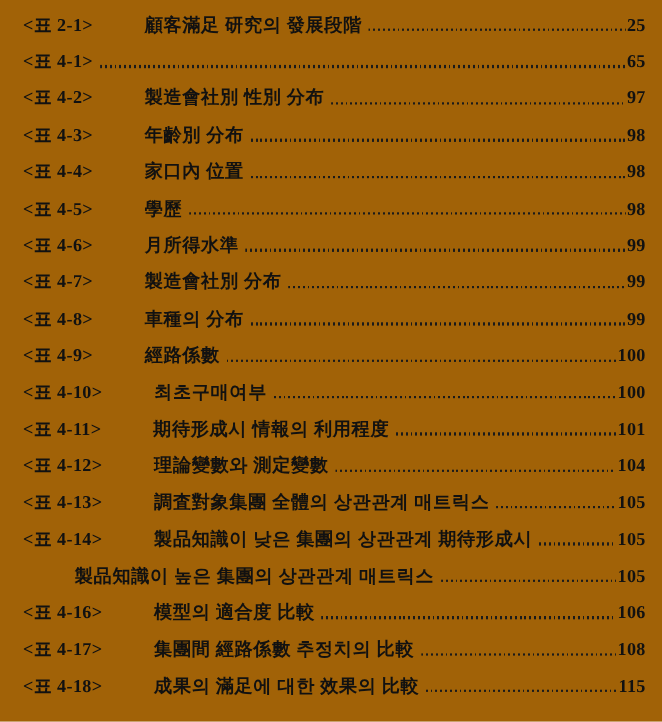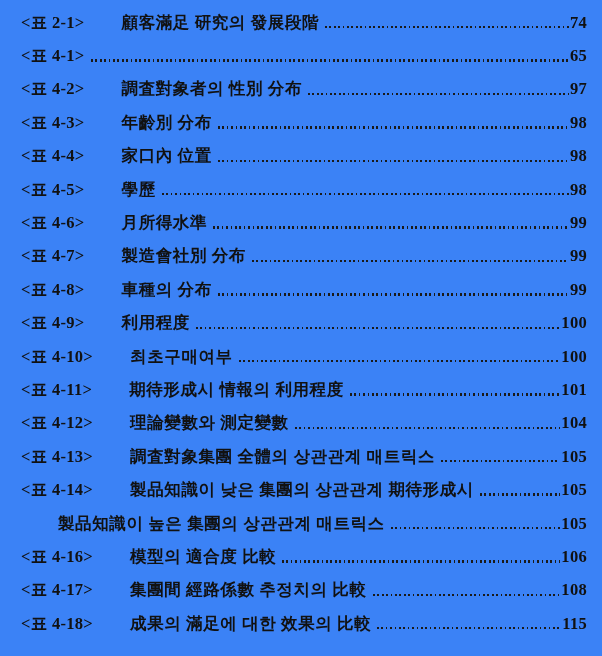--- a/index.html
+++ b/index.html
@@ -9,21 +9,21 @@
   }
   body {
     width: 602px;
     height: 656px;
     overflow: hidden;
   }
   .doc-page {
     box-sizing: border-box;
     width: 602px;
     height: 656px;
-    background: #3b82f6;
+    background: #a16207;
     padding-top: 6px;
   }
   .toc-list {
     width: 100%;
   }
   .toc-row {
     display: flex;
     align-items: center;
     height: 33.4px;
     padding: 0 15px 0 21px;
@@ -32,21 +32,21 @@
     font-size: 16.5px;
     color: #111111;
     white-space: nowrap;
   }
   .tag {
     white-space: pre;
     letter-spacing: 0.3px;
   }
   .title {
     white-space: pre;
-    margin-left: 9px;
+    margin-left: 19px;
     letter-spacing: 0.6px;
     padding-left: 28px;
   }
   .leader {
     flex: 1 1 auto;
     height: 2.4px;
     margin-left: 6px;
     margin-right: 1px;
     margin-top: 9px; 
     background-image: repeating-linear-gradient(
@@ -66,30 +66,30 @@
 </style>
 </head>
 <body>
 
 <div class="doc-page">
   <div class="toc-list">
       <div class="toc-row">
         <span class="tag">&lt;표 2-1&gt;</span>
         <span class="title">顧客滿足 研究의 發展段階</span>
         <span class="leader"></span>
-        <span class="pagenum">74</span>
+        <span class="pagenum">25</span>
       </div>
       <div class="toc-row">
         <span class="tag">&lt;표 4-1&gt;</span>
         <span class="leader"></span>
         <span class="pagenum">65</span>
       </div>
       <div class="toc-row">
         <span class="tag">&lt;표 4-2&gt;</span>
-        <span class="title">調査對象者의 性別 分布</span>
+        <span class="title">製造會社別 性別 分布</span>
         <span class="leader"></span>
         <span class="pagenum">97</span>
       </div>
       <div class="toc-row">
         <span class="tag">&lt;표 4-3&gt;</span>
         <span class="title">年齡別 分布</span>
         <span class="leader"></span>
         <span class="pagenum">98</span>
       </div>
       <div class="toc-row">
@@ -117,21 +117,21 @@
         <span class="pagenum">99</span>
       </div>
       <div class="toc-row">
         <span class="tag">&lt;표 4-8&gt;</span>
         <span class="title">車種의 分布</span>
         <span class="leader"></span>
         <span class="pagenum">99</span>
       </div>
       <div class="toc-row">
         <span class="tag">&lt;표 4-9&gt;</span>
-        <span class="title">利用程度</span>
+        <span class="title">經路係數</span>
         <span class="leader"></span>
         <span class="pagenum">100</span>
       </div>
       <div class="toc-row">
         <span class="tag">&lt;표 4-10&gt;</span>
         <span class="title">최초구매여부</span>
         <span class="leader"></span>
         <span class="pagenum">100</span>
       </div>
       <div class="toc-row">

